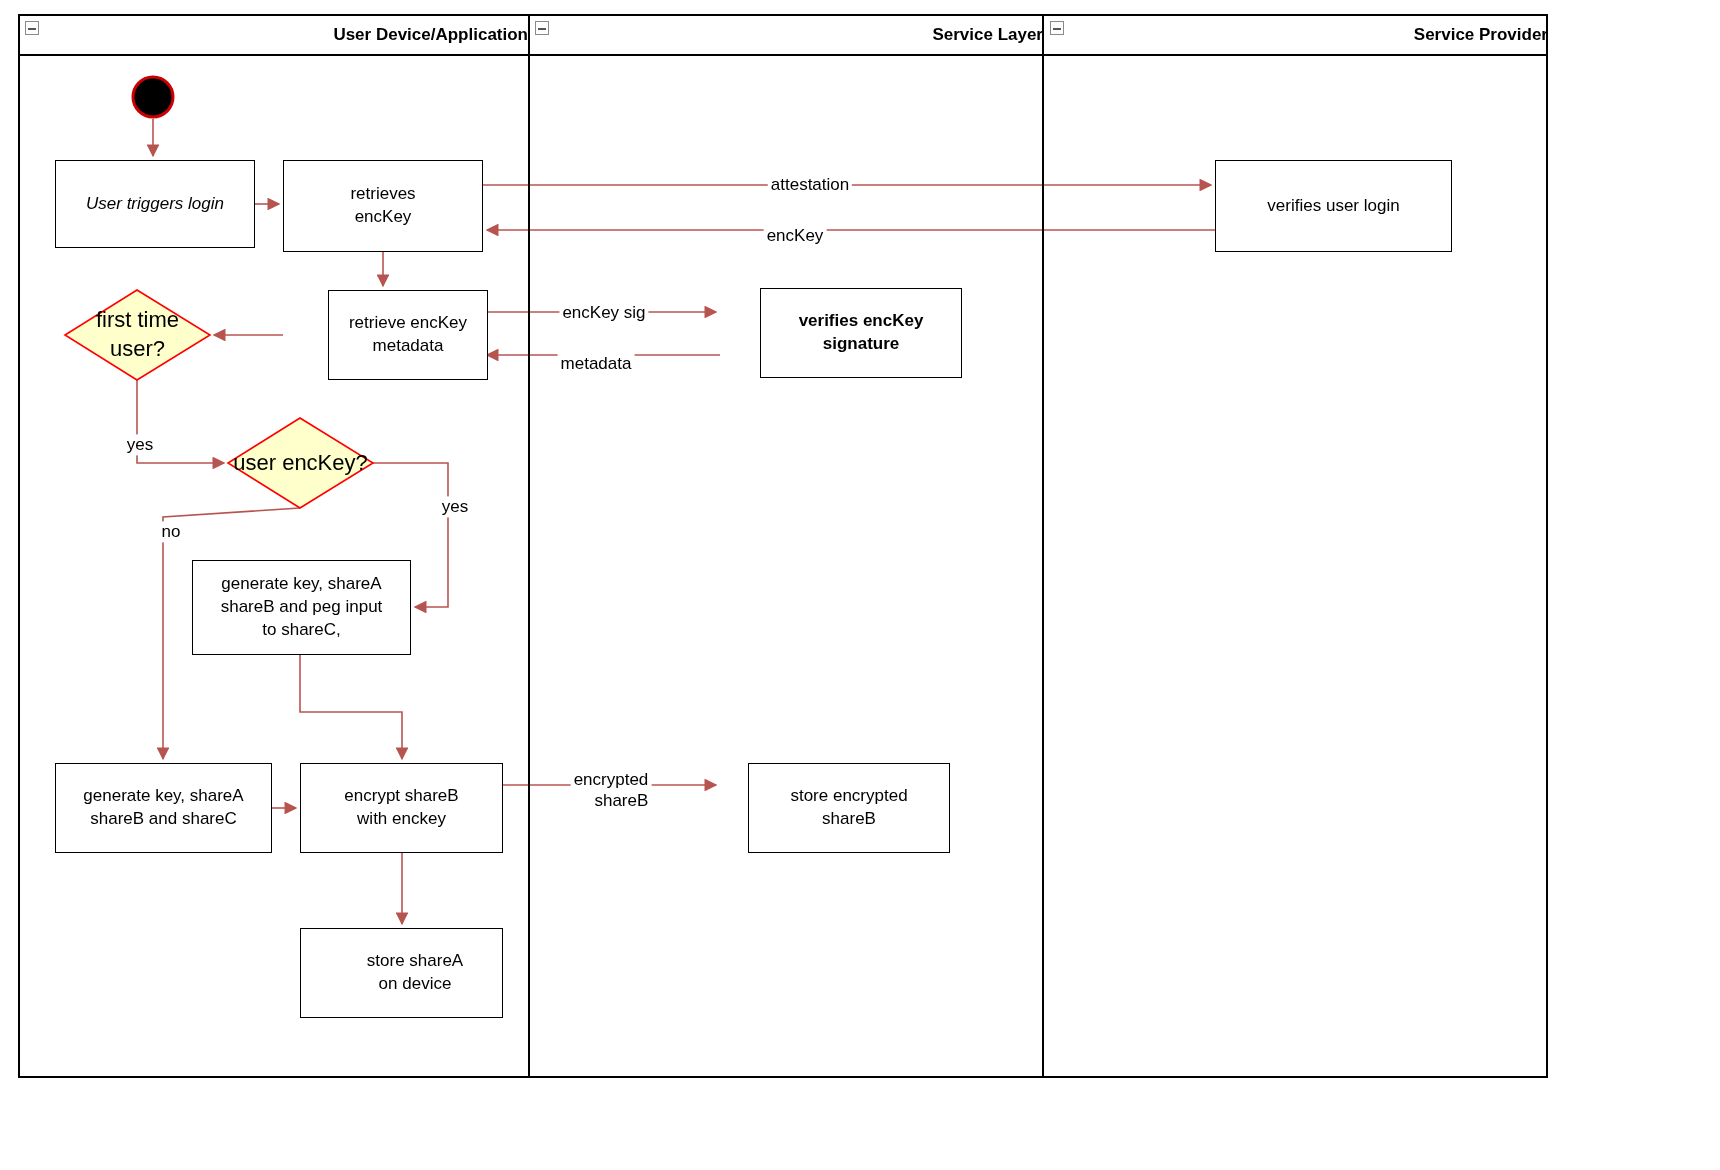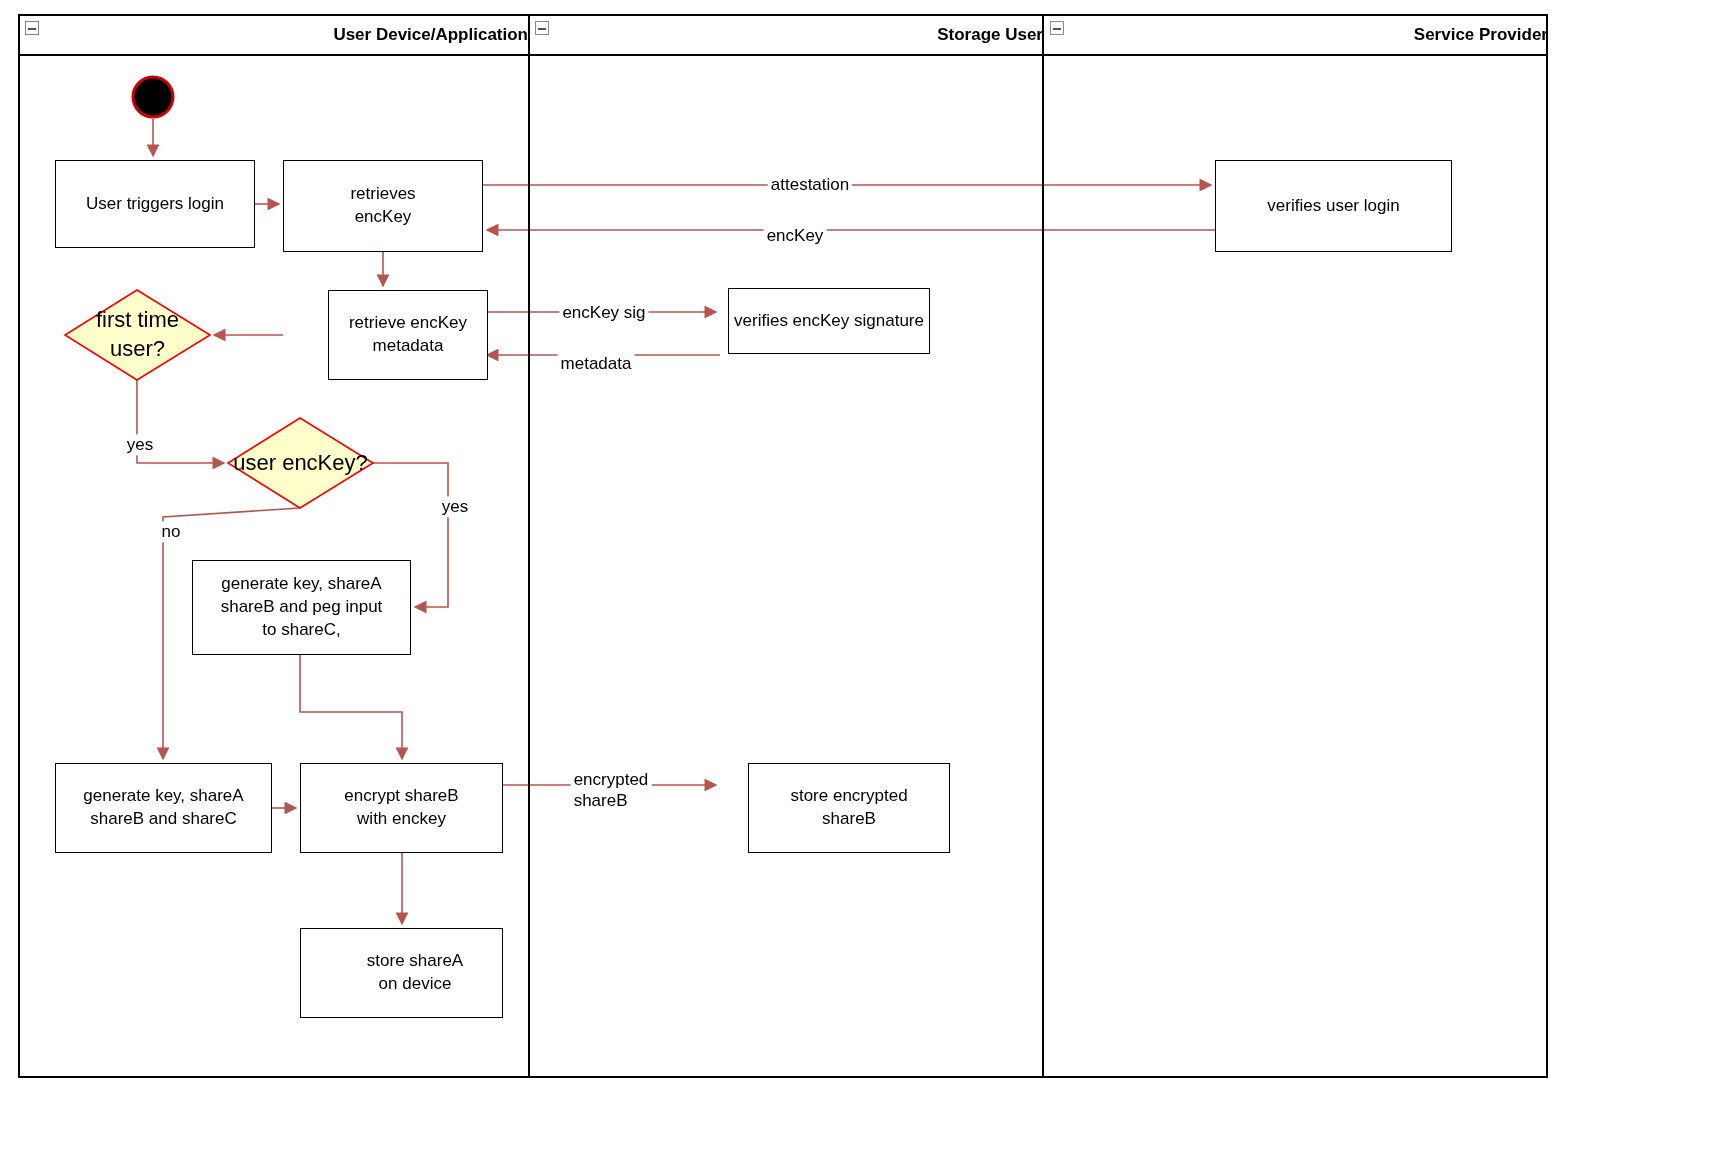--- a/index.html
+++ b/index.html
@@ -13,21 +13,21 @@
   .lane-header { position:absolute; top:14px; height:41px; display:flex; align-items:center; justify-content:flex-end;
                  font-weight:bold; font-size:17px; }
   .collapse { position:absolute; width:14px; height:14px; border:1px solid #8a8a8a; background:#fdfdfd; }
   .collapse::after { content:""; position:absolute; left:2px; right:2px; top:6px; height:2px; background:#555; }
 
   .node { position:absolute; background:#fff; border:1.5px solid #000; display:flex; align-items:center;
           justify-content:center; text-align:center; font-size:17px; line-height:1.35; white-space:pre-line; }
   .dtext { position:absolute; display:flex; align-items:center; justify-content:center; text-align:center;
            font-size:22px; line-height:1.3; white-space:pre-line; }
   .elabel { position:absolute; transform:translate(-50%,-50%); background:#fff; padding:0 3px;
-            font-size:17px; line-height:1.25; text-align:left; white-space:pre-line; }
+            font-size:17px; line-height:1.25; text-align:right; white-space:pre-line; }
 
   svg.edges { position:absolute; left:0; top:0; }
 </style>
 </head>
 <body>
 
 <div class="canvas">
 
   <svg class="edges" width="1720" height="1170" viewBox="0 0 1720 1170">
     <defs>
@@ -60,45 +60,45 @@
 
   <div class="pool"></div>
   <div class="lane-divider" style="left:528px;"></div>
   <div class="lane-divider" style="left:1042px;"></div>
   <div class="header-line"></div>
 
   <div class="lane-header" style="left:18px; width:510px;">
     <span>User Device/Application</span>
   </div>
   <div class="lane-header" style="left:528px; width:515px;">
-    <span>Storage User</span>
+    <span>Service Layer</span>
   </div>
   <div class="lane-header" style="left:1043px; width:505px;">
     <span>Service Provider</span>
   </div>
 
   <span class="collapse" style="left:25px; top:21px;"></span>
   <span class="collapse" style="left:535px; top:21px;"></span>
   <span class="collapse" style="left:1050px; top:21px;"></span>
 
-  <div class="node" style="left:55px; top:160px; width:200px; height:88px;">
+  <div class="node" style="left:55px; top:160px; width:200px; height:88px;font-style:italic;">
     <span>User triggers login</span>
   </div>
   <div class="node" style="left:283px; top:160px; width:200px; height:92px;">
     <span>retrieves
 encKey</span>
   </div>
   <div class="node" style="left:1215px; top:160px; width:237px; height:92px;">
     <span>verifies user login</span>
   </div>
   <div class="node" style="left:283px; top:290px; width:160px; height:90px;margin-left:45px;">
     <span>retrieve encKey
 metadata</span>
   </div>
-  <div class="node" style="left:728px; top:288px; width:202px; height:66px;">
+  <div class="node" style="left:760px; top:288px; width:202px; height:90px;font-weight:bold;">
     <span>verifies encKey signature</span>
   </div>
   <div class="node" style="left:192px; top:560px; width:219px; height:95px;">
     <span>generate key, shareA
 shareB and peg input
 to shareC,</span>
   </div>
   <div class="node" style="left:55px; top:763px; width:217px; height:90px;">
     <span>generate key, shareA
 shareB and shareC</span>

